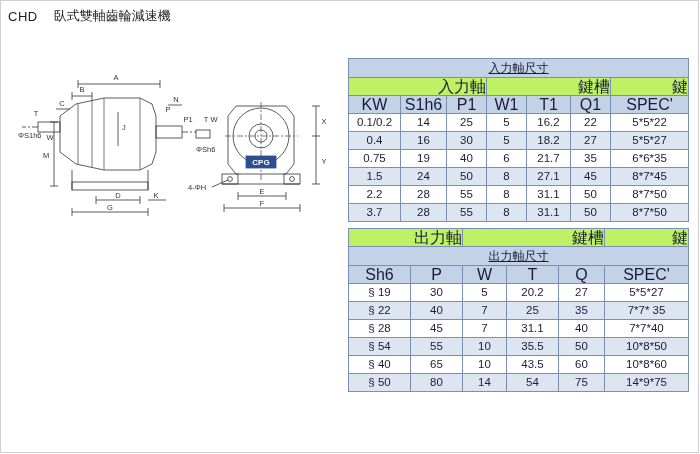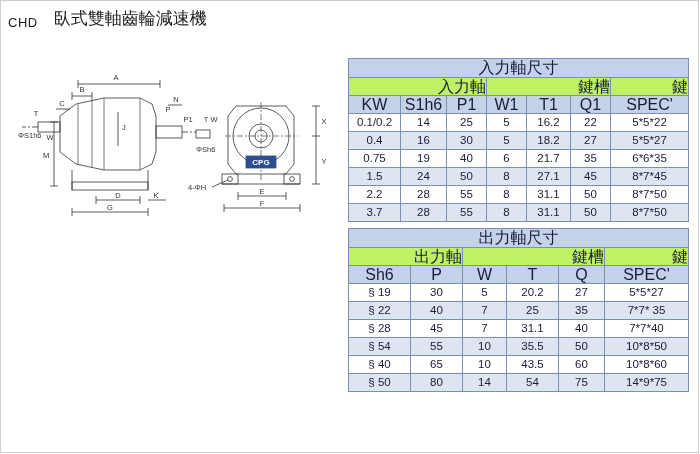--- a/index.html
+++ b/index.html
@@ -22,27 +22,27 @@
     border: 1px solid #cfcfcf;
     box-sizing: border-box;
     pointer-events: none;
   }
   
   .header {
     position: absolute;
     left: 8px;
     top: 7px;
     display: flex;
-    align-items: flex-end;
+    align-items: center;
     gap: 16px;
     font-size: 13px;
     color: #222;
   }
   .header .code { letter-spacing: 0.5px; }
-  .header .title { font-size: 17px; }
+  .header .title { font-size: 13px; }
 
   
   .drawing {
     position: absolute;
     left: 0;
     top: 60px;
     width: 340px;
     height: 160px;
   }
   .drawing svg { display: block; }
@@ -62,23 +62,24 @@
   table.spec th, table.spec td {
     border: 1px solid #7b8fb5;
     text-align: center;
     height: 17px;
     line-height: 17px;
     padding: 0;
     font-weight: normal;
   }
   table.spec .hdr-title {
     background: #c4d2e8;
-    font-size: 16px;
+    font-size: 12px;
     height: 18px;
     line-height: 18px;
+    text-decoration: underline;
   }
   table.spec .hdr-group {
     background: #bef264;
     font-size: 16px;
     text-align: right;
   }
   table.spec .hdr-col {
     background: #c4d2e8;
     font-size: 16px;
   }
@@ -300,26 +301,26 @@
     <colgroup>
       <col style="width:62px">
         <col style="width:52px">
       <col style="width:44px">
         <col style="width:52px">
         <col style="width:46px">
         <col style="width:84px">
     </colgroup>
     <thead>
       <tr>
-        <th class="hdr-title" colspan="6">出力軸尺寸</th>
-      </tr>
-      <tr>
         <th class="hdr-group" colspan="2">出力軸</th>
         <th class="hdr-group" colspan="3">鍵槽</th>
         <th class="hdr-group" colspan="1">鍵</th>
+      </tr>
+      <tr>
+        <th class="hdr-title" colspan="6">出力軸尺寸</th>
       </tr>
       <tr>
         <th class="hdr-col">Sh6</th>
         <th class="hdr-col">P</th>
         <th class="hdr-col">W</th>
         <th class="hdr-col">T</th>
         <th class="hdr-col">Q</th>
         <th class="hdr-col">SPEC'</th>
       </tr>
     </thead>

